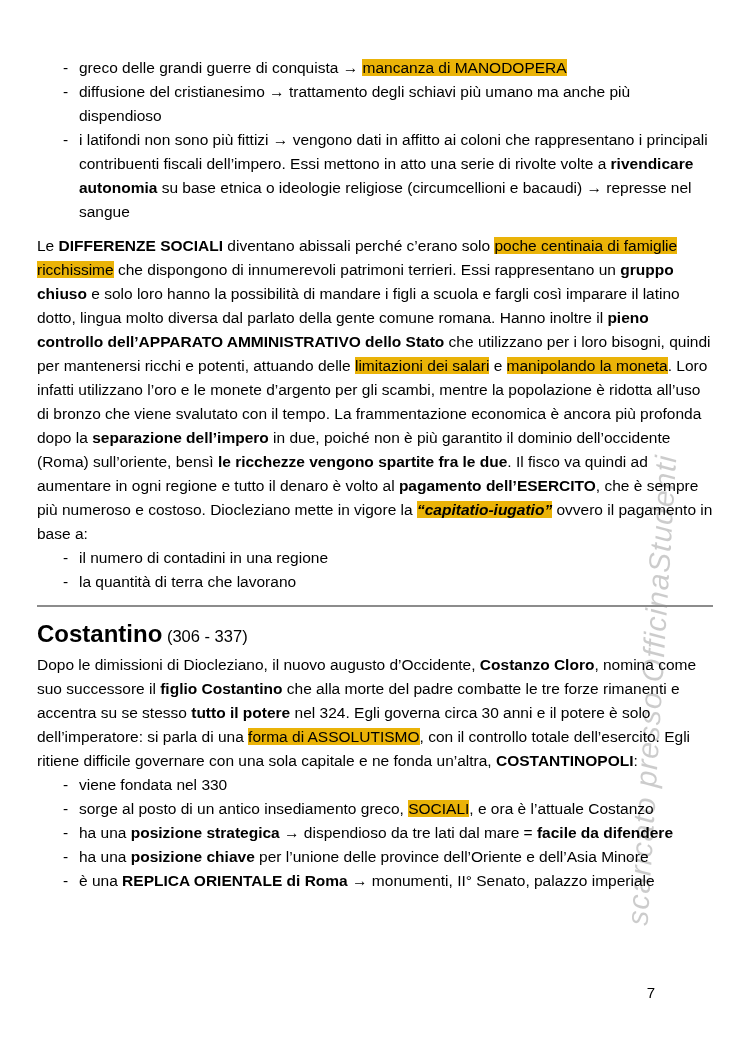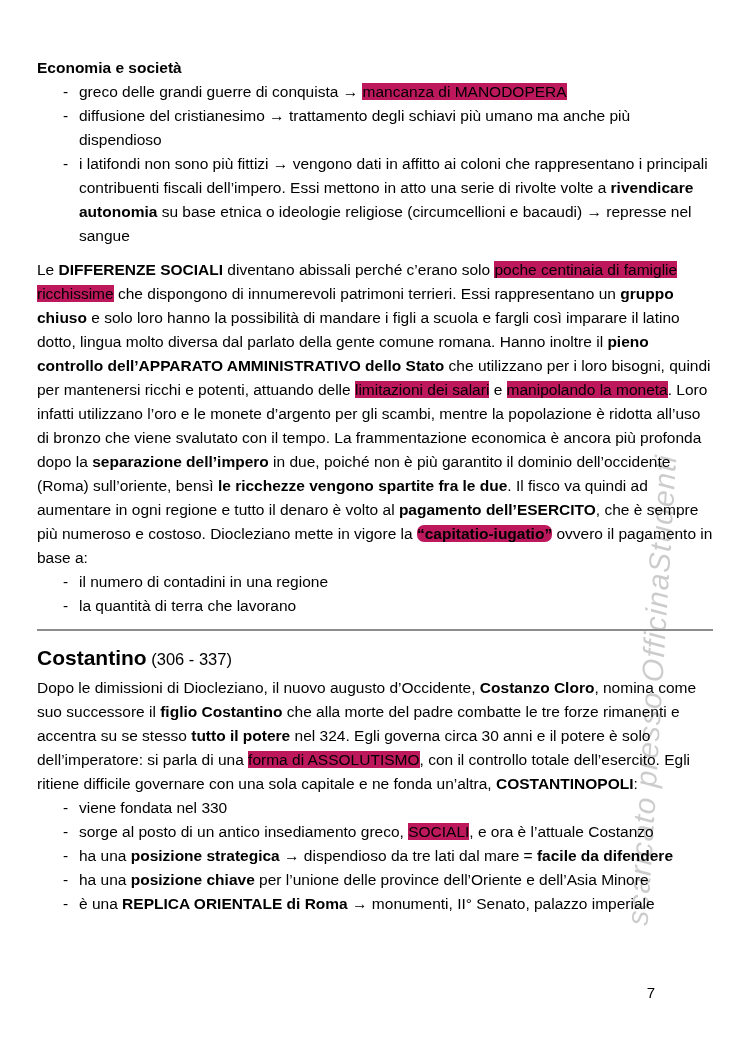--- a/index.html
+++ b/index.html
@@ -11,49 +11,48 @@
     font-family:"Liberation Sans","DejaVu Sans",sans-serif;
     color:#000000;
   }
   .doc{
     position:absolute;left:37px;top:56px;width:676px;
     font-size:15.5px;line-height:24px;
   }
   .block{margin:0;}
   .block-heading{font-weight:bold;}
   .block-title{margin-top:12px;margin-bottom:2px;line-height:30px;font-size:16.5px;}
-  .run-big{font-size:21px;}
+  .run-big{font-size:24px;}
   .gap{height:10px;}
   .rule{border-top:2px solid #8c8c8c;margin:11px 0 8px 0;}
   ul.list{list-style:none;margin:0;padding:0;}
   ul.list li{display:flex;}
   .li-marker{flex:none;width:16px;margin-left:26px;}
   .li-text{flex:1;}
   .run-b{font-weight:bold;}
-  .run-i{border-radius:7px;}
+  .run-i{font-style:italic;}
   .run-u{}
-  .run-h{background:#be185d;}
+  .run-h{background:#eab308;}
   .watermark{position:absolute;left:652px;top:690px;width:0;height:0;pointer-events:none;}
   .watermark span{
     display:inline-block;white-space:nowrap;
     transform:translate(-50%,-50%) rotate(-86.5deg);
     font-size:30px;font-style:italic;letter-spacing:1px;
     color:rgba(0,0,0,0.20);
   }
   .page-number{position:absolute;left:638px;top:983px;width:26px;text-align:center;font-size:15px;line-height:20px;}
 </style>
 </head>
 <body>
 
 <div class="page">
   <div class="watermark">
     <span>scaricato presso OfficinaStudenti</span>
   </div>
   <div class="doc">
-      <div class="block block-heading"><span class="run run-b">Economia e società</span></div>
       <ul class="list">
         <li>
           <span class="li-marker">-</span>
           <span class="li-text"><span class="run">greco delle grandi guerre di conquista → </span><span class="run run-h">mancanza di MANODOPERA</span></span>
         </li>
         <li>
           <span class="li-marker">-</span>
           <span class="li-text"><span class="run">diffusione del cristianesimo → trattamento degli schiavi più umano ma anche più dispendioso</span></span>
         </li>
         <li>

